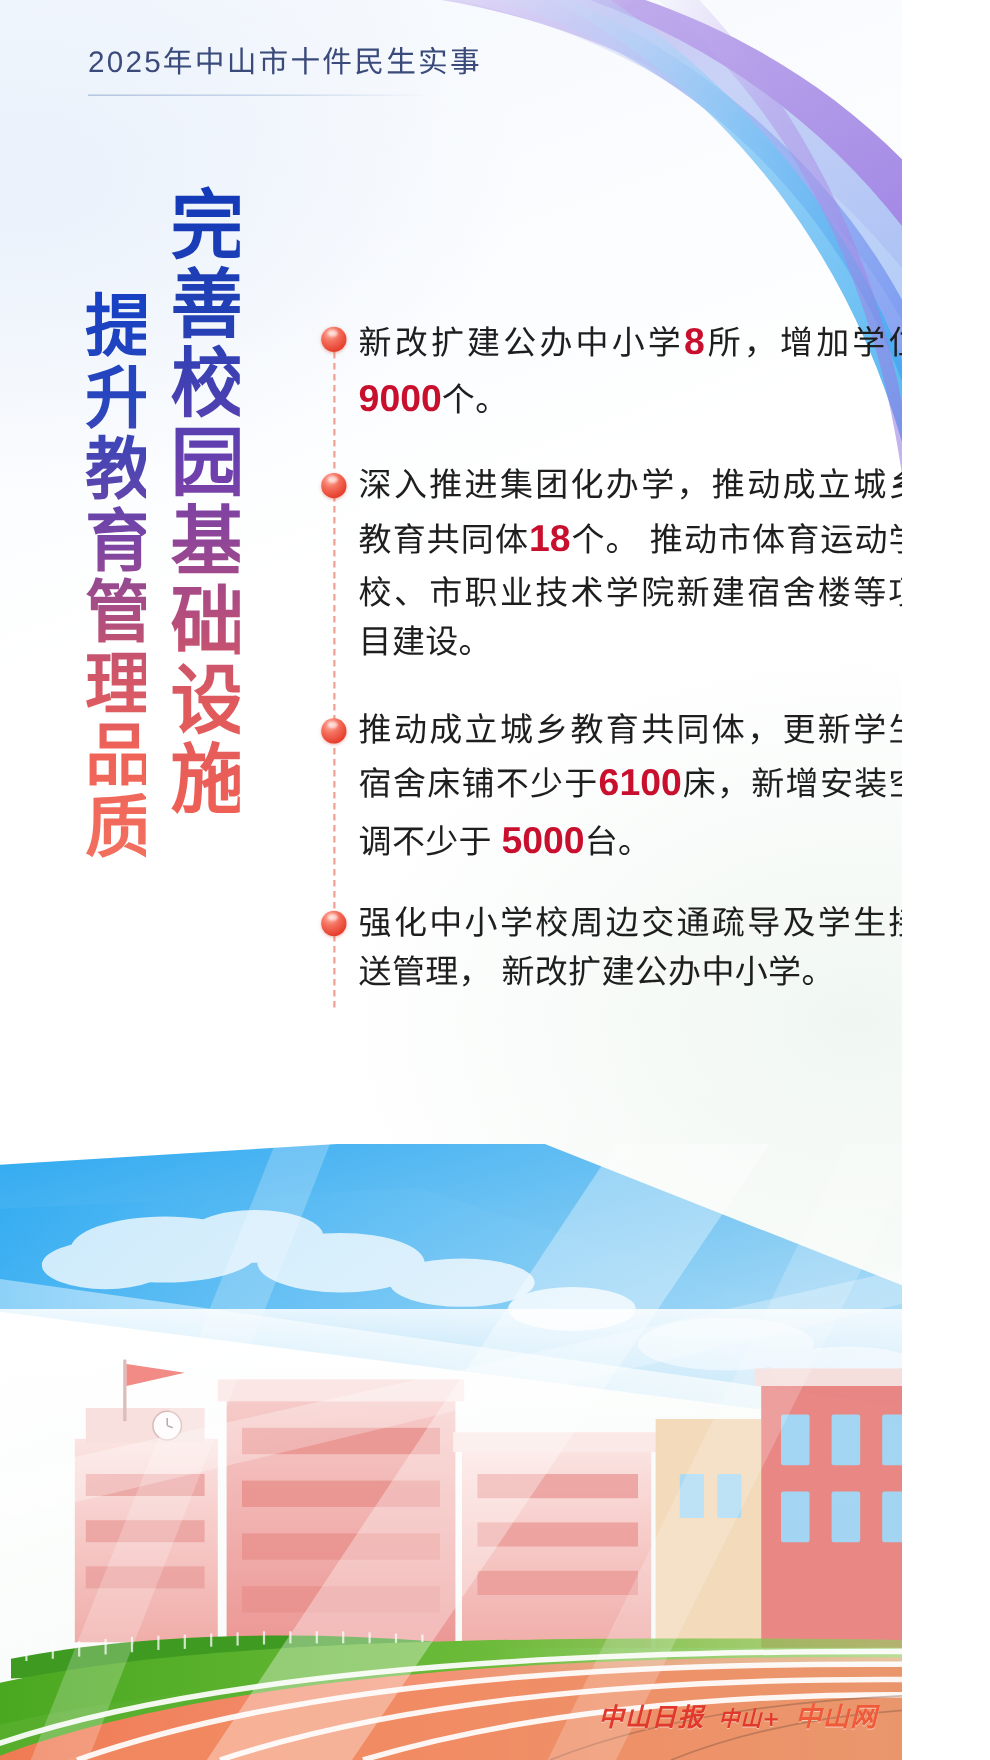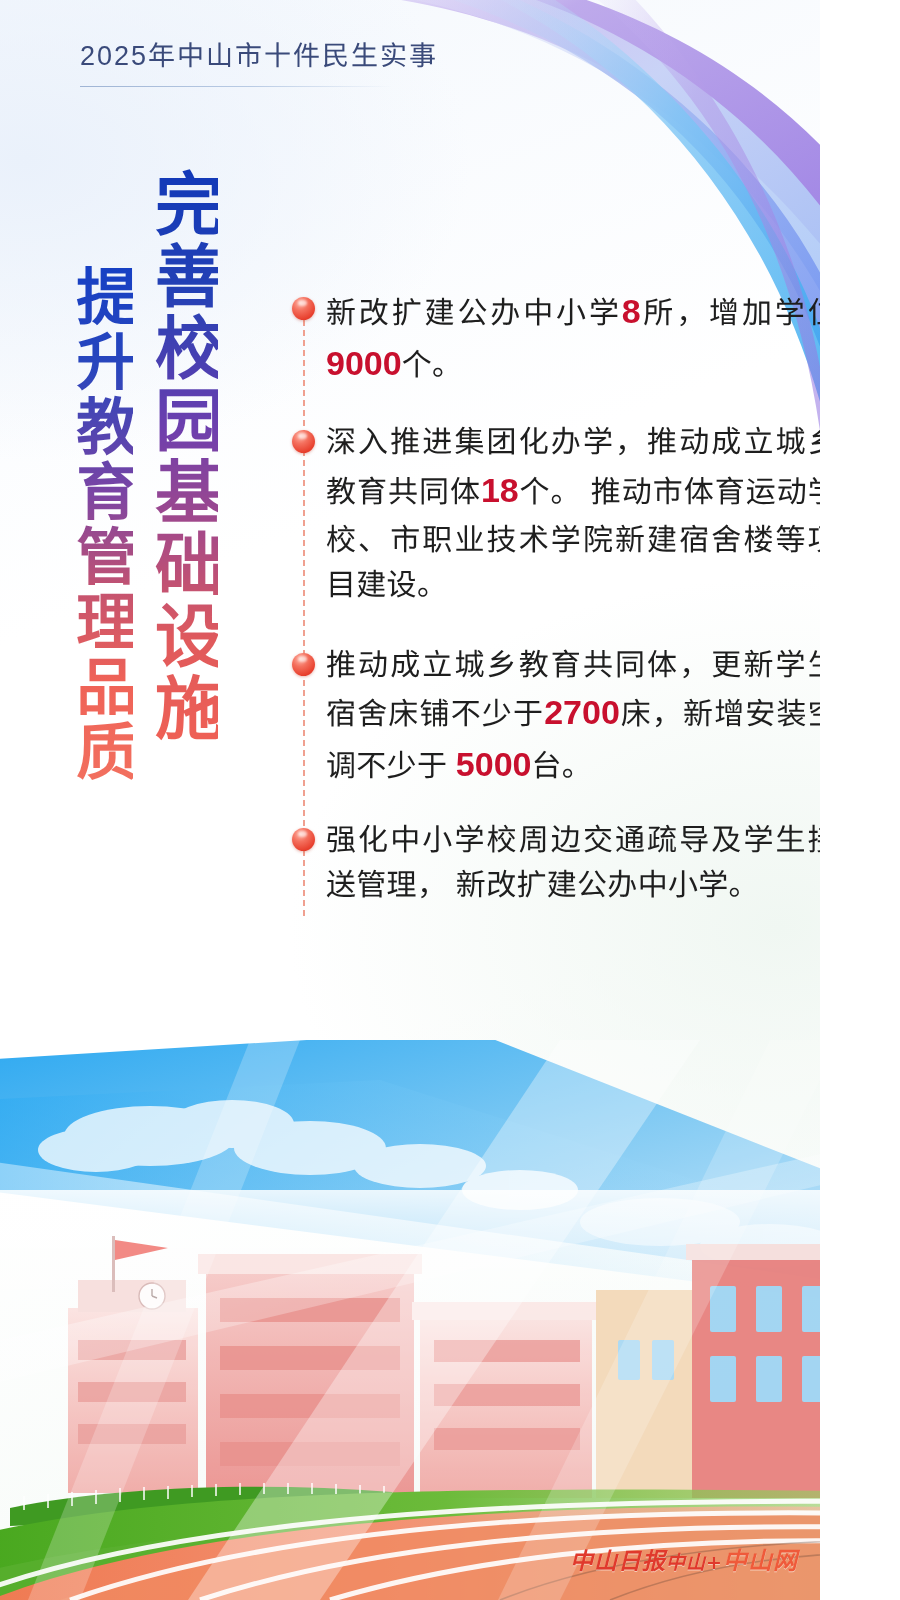--- a/index.html
+++ b/index.html
@@ -153,20 +153,21 @@
     z-index: 2;
   }
 
   
   .footer-logos {
     position: absolute;
     right: 22px;
     bottom: 24px;
     display: flex;
     align-items: baseline;
+    gap: 13px;
     z-index: 9;
   }
   .logo {
     font-family: "DejaVu Serif", "Liberation Serif", serif;
     font-weight: 700;
     font-size: 23px;
     color: #e0392c;
     letter-spacing: 1px;
     font-style: italic;
     text-shadow: 0 1px 0 rgba(255,255,255,.5);
@@ -227,21 +228,21 @@
         <div class="item" style="margin-top: 0px;">
           <span class="bullet"></span>
           <div class="item-text"><span>新改扩建公办中小学</span><span class="num">8</span><span>所，增加学位</span><span class="num">9000</span><span>个。</span></div>
         </div>
         <div class="item" style="margin-top: 30px;">
           <span class="bullet"></span>
           <div class="item-text"><span>深入推进集团化办学，推动成立城乡教育共同体</span><span class="num">18</span><span>个。 推动市体育运动学校、市职业技术学院新建宿舍楼等项目建设。</span></div>
         </div>
         <div class="item" style="margin-top: 34px;">
           <span class="bullet"></span>
-          <div class="item-text"><span>推动成立城乡教育共同体，更新学生宿舍床铺不少于</span><span class="num">2700</span><span>床，新增安装空调不少于 </span><span class="num">5000</span><span>台。</span></div>
+          <div class="item-text"><span>推动成立城乡教育共同体，更新学生宿舍床铺不少于</span><span class="num">6100</span><span>床，新增安装空调不少于 </span><span class="num">5000</span><span>台。</span></div>
         </div>
         <div class="item" style="margin-top: 26px;">
           <span class="bullet"></span>
           <div class="item-text"><span>强化中小学校周边交通疏导及学生接送管理， 新改扩建公办中小学。</span></div>
         </div>
       </div>
   </div>
 
   <div class="scene">
     <svg width="900" height="560" viewBox="0 0 900 560" preserveAspectRatio="none">

